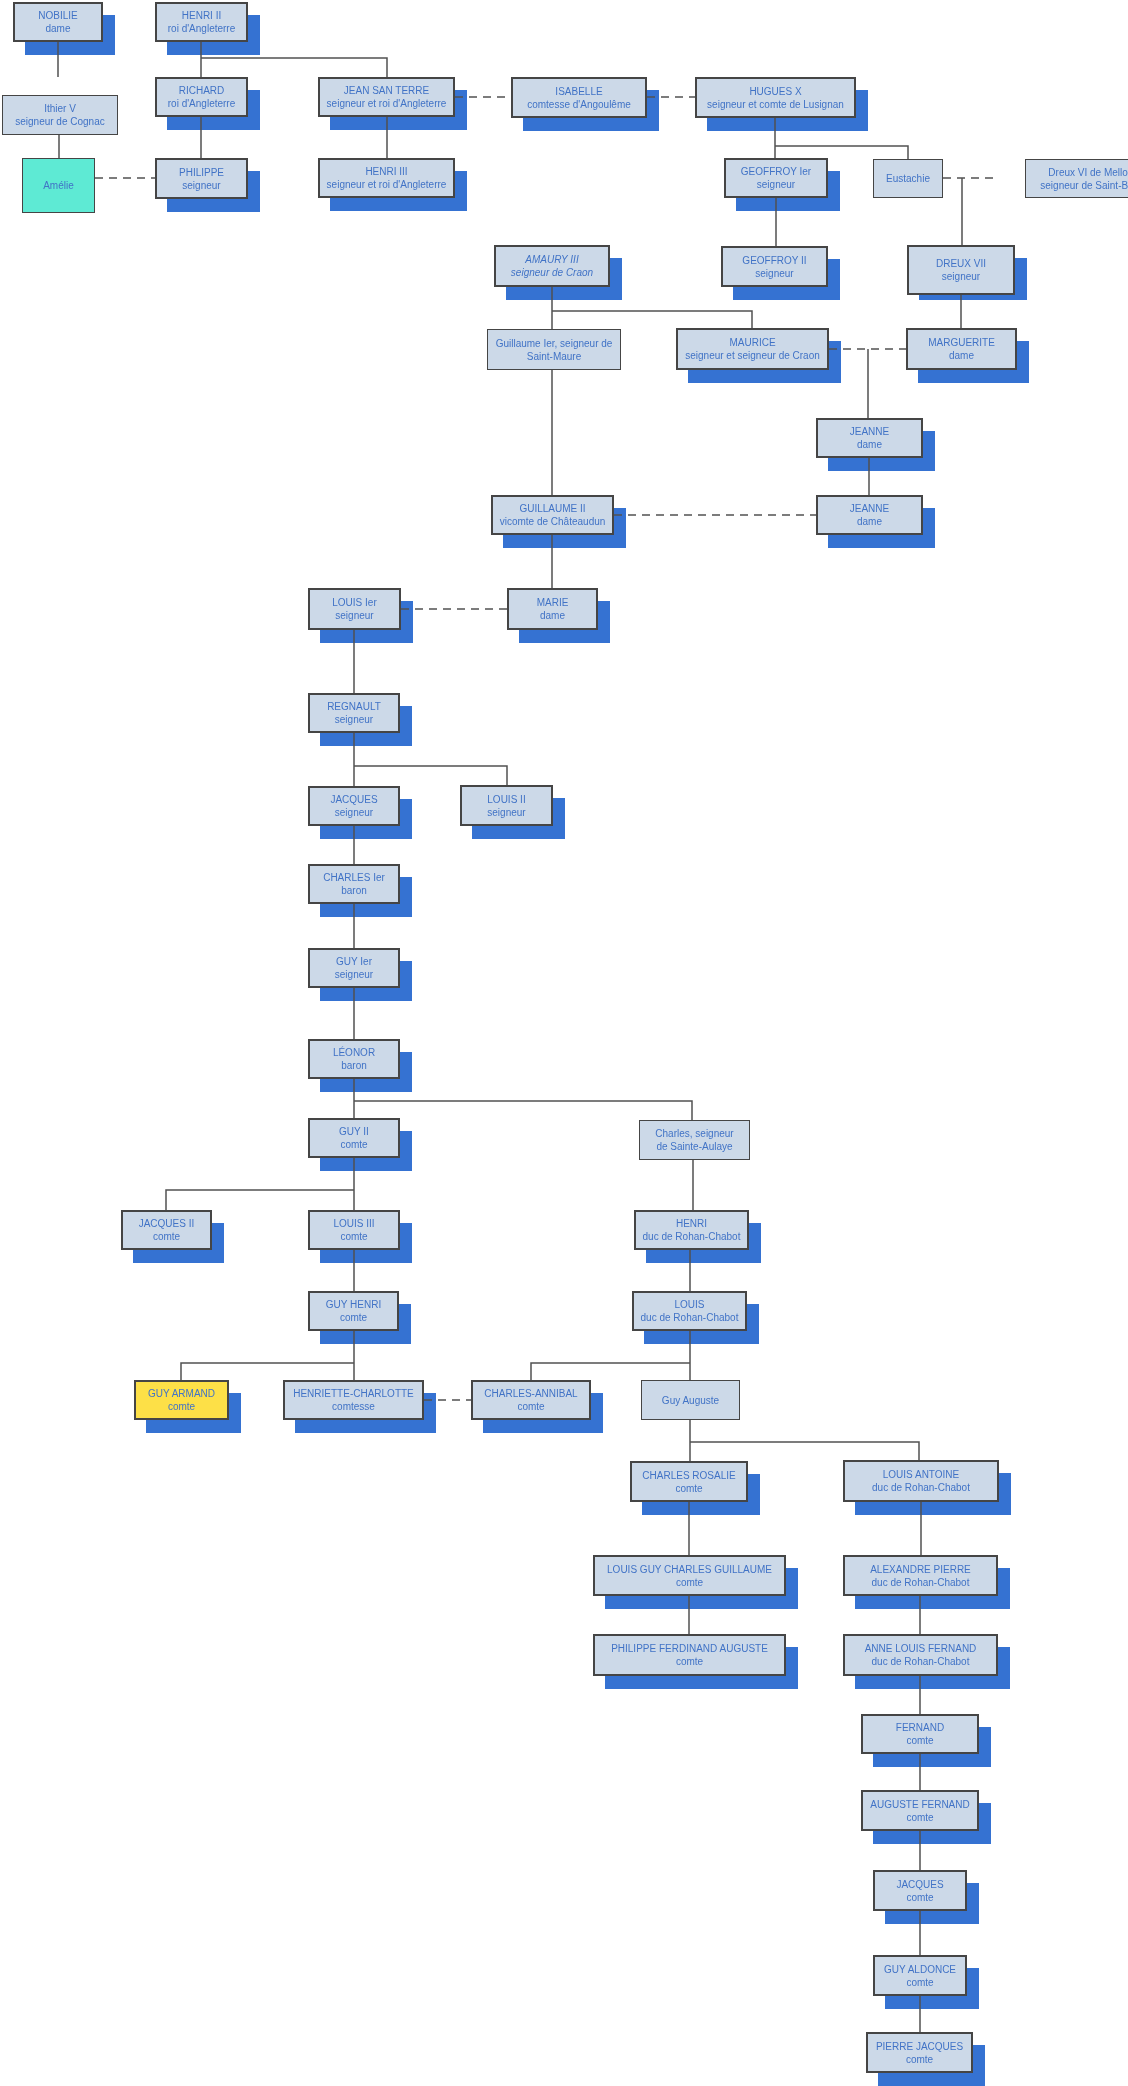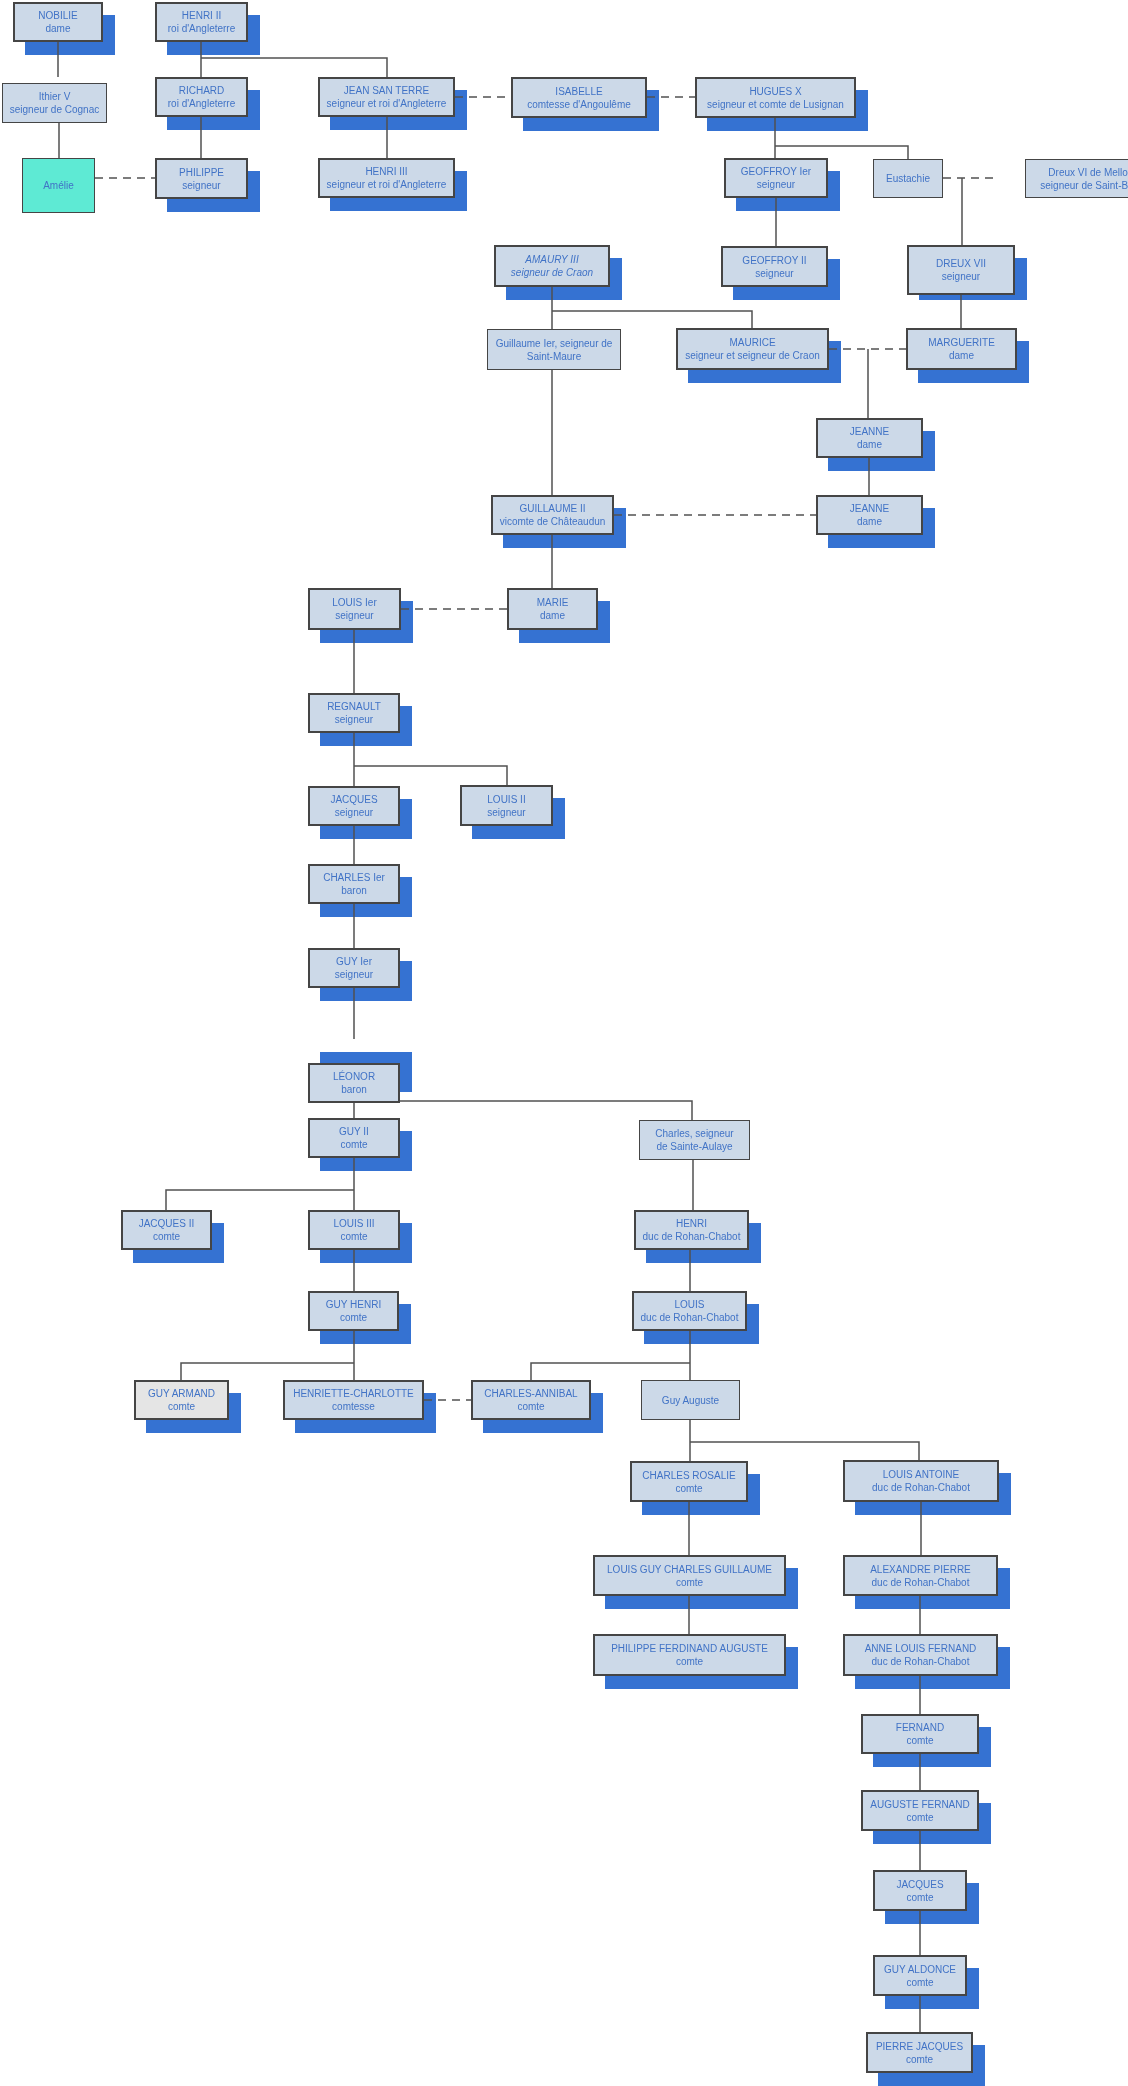--- a/index.html
+++ b/index.html
@@ -126,21 +126,21 @@
     </svg>
   <div id="node-layer">
       <div class="node" style="left: 13px; top: 2px; width: 90px; height: 40px; background: rgb(204, 217, 232); border-color: rgb(69, 69, 69); color: rgb(65, 115, 198);">
         <span>NOBILIE</span>
         <span>dame</span>
       </div>
       <div class="node" style="left: 155px; top: 2px; width: 93px; height: 40px; background: rgb(204, 217, 232); border-color: rgb(69, 69, 69); color: rgb(65, 115, 198); text-align: right;">
         <span>HENRI II</span>
         <span>roi d'Angleterre</span>
       </div>
-      <div class="node plain" style="left: 2px; top: 83px; width: 105px; height: 40px; background: rgb(204, 217, 232); border-color: rgb(69, 69, 69); color: rgb(65, 115, 198);">
+      <div class="node plain" style="left: 2px; top: 95px; width: 116px; height: 40px; background: rgb(204, 217, 232); border-color: rgb(69, 69, 69); color: rgb(65, 115, 198);">
         <span>Ithier V</span>
         <span>seigneur de Cognac</span>
       </div>
       <div class="node" style="left: 155px; top: 77px; width: 93px; height: 40px; background: rgb(204, 217, 232); border-color: rgb(69, 69, 69); color: rgb(65, 115, 198);">
         <span>RICHARD</span>
         <span>roi d'Angleterre</span>
       </div>
       <div class="node" style="left: 318px; top: 77px; width: 137px; height: 40px; background: rgb(204, 217, 232); border-color: rgb(69, 69, 69); color: rgb(65, 115, 198);">
         <span>JEAN SAN TERRE</span>
         <span>seigneur et roi d'Angleterre</span>
@@ -232,21 +232,21 @@
         <span>seigneur</span>
       </div>
       <div class="node" style="left: 308px; top: 864px; width: 92px; height: 40px; background: rgb(204, 217, 232); border-color: rgb(69, 69, 69); color: rgb(65, 115, 198);">
         <span>CHARLES Ier</span>
         <span>baron</span>
       </div>
       <div class="node" style="left: 308px; top: 948px; width: 92px; height: 40px; background: rgb(204, 217, 232); border-color: rgb(69, 69, 69); color: rgb(65, 115, 198);">
         <span>GUY Ier</span>
         <span>seigneur</span>
       </div>
-      <div class="node" style="left: 308px; top: 1039px; width: 92px; height: 40px; background: rgb(204, 217, 232); border-color: rgb(69, 69, 69); color: rgb(65, 115, 198); margin-top: 24px;">
+      <div class="node" style="left: 308px; top: 1039px; width: 92px; height: 40px; background: rgb(204, 217, 232); border-color: rgb(69, 69, 69); color: rgb(65, 115, 198);">
         <span>LÉONOR</span>
         <span>baron</span>
       </div>
       <div class="node" style="left: 308px; top: 1118px; width: 92px; height: 40px; background: rgb(204, 217, 232); border-color: rgb(69, 69, 69); color: rgb(65, 115, 198);">
         <span>GUY II</span>
         <span>comte</span>
       </div>
       <div class="node plain" style="left: 639px; top: 1120px; width: 111px; height: 40px; background: rgb(204, 217, 232); border-color: rgb(69, 69, 69); color: rgb(65, 115, 198);">
         <span>Charles, seigneur</span>
         <span>de Sainte-Aulaye</span>
@@ -264,21 +264,21 @@
         <span>duc de Rohan-Chabot</span>
       </div>
       <div class="node" style="left: 308px; top: 1291px; width: 91px; height: 40px; background: rgb(204, 217, 232); border-color: rgb(69, 69, 69); color: rgb(65, 115, 198);">
         <span>GUY HENRI</span>
         <span>comte</span>
       </div>
       <div class="node" style="left: 632px; top: 1291px; width: 115px; height: 40px; background: rgb(204, 217, 232); border-color: rgb(69, 69, 69); color: rgb(65, 115, 198);">
         <span>LOUIS</span>
         <span>duc de Rohan-Chabot</span>
       </div>
-      <div class="node" style="left: 134px; top: 1380px; width: 95px; height: 40px; background: #e5e5e5; border-color: rgb(69, 69, 69); color: rgb(65, 115, 198);">
+      <div class="node" style="left: 134px; top: 1380px; width: 95px; height: 40px; background: #fde047; border-color: rgb(69, 69, 69); color: rgb(65, 115, 198);">
         <span>GUY ARMAND</span>
         <span>comte</span>
       </div>
       <div class="node" style="left: 283px; top: 1380px; width: 141px; height: 40px; background: rgb(204, 217, 232); border-color: rgb(69, 69, 69); color: rgb(65, 115, 198);">
         <span>HENRIETTE-CHARLOTTE</span>
         <span>comtesse</span>
       </div>
       <div class="node" style="left: 471px; top: 1380px; width: 120px; height: 40px; background: rgb(204, 217, 232); border-color: rgb(69, 69, 69); color: rgb(65, 115, 198);">
         <span>CHARLES-ANNIBAL</span>
         <span>comte</span>

